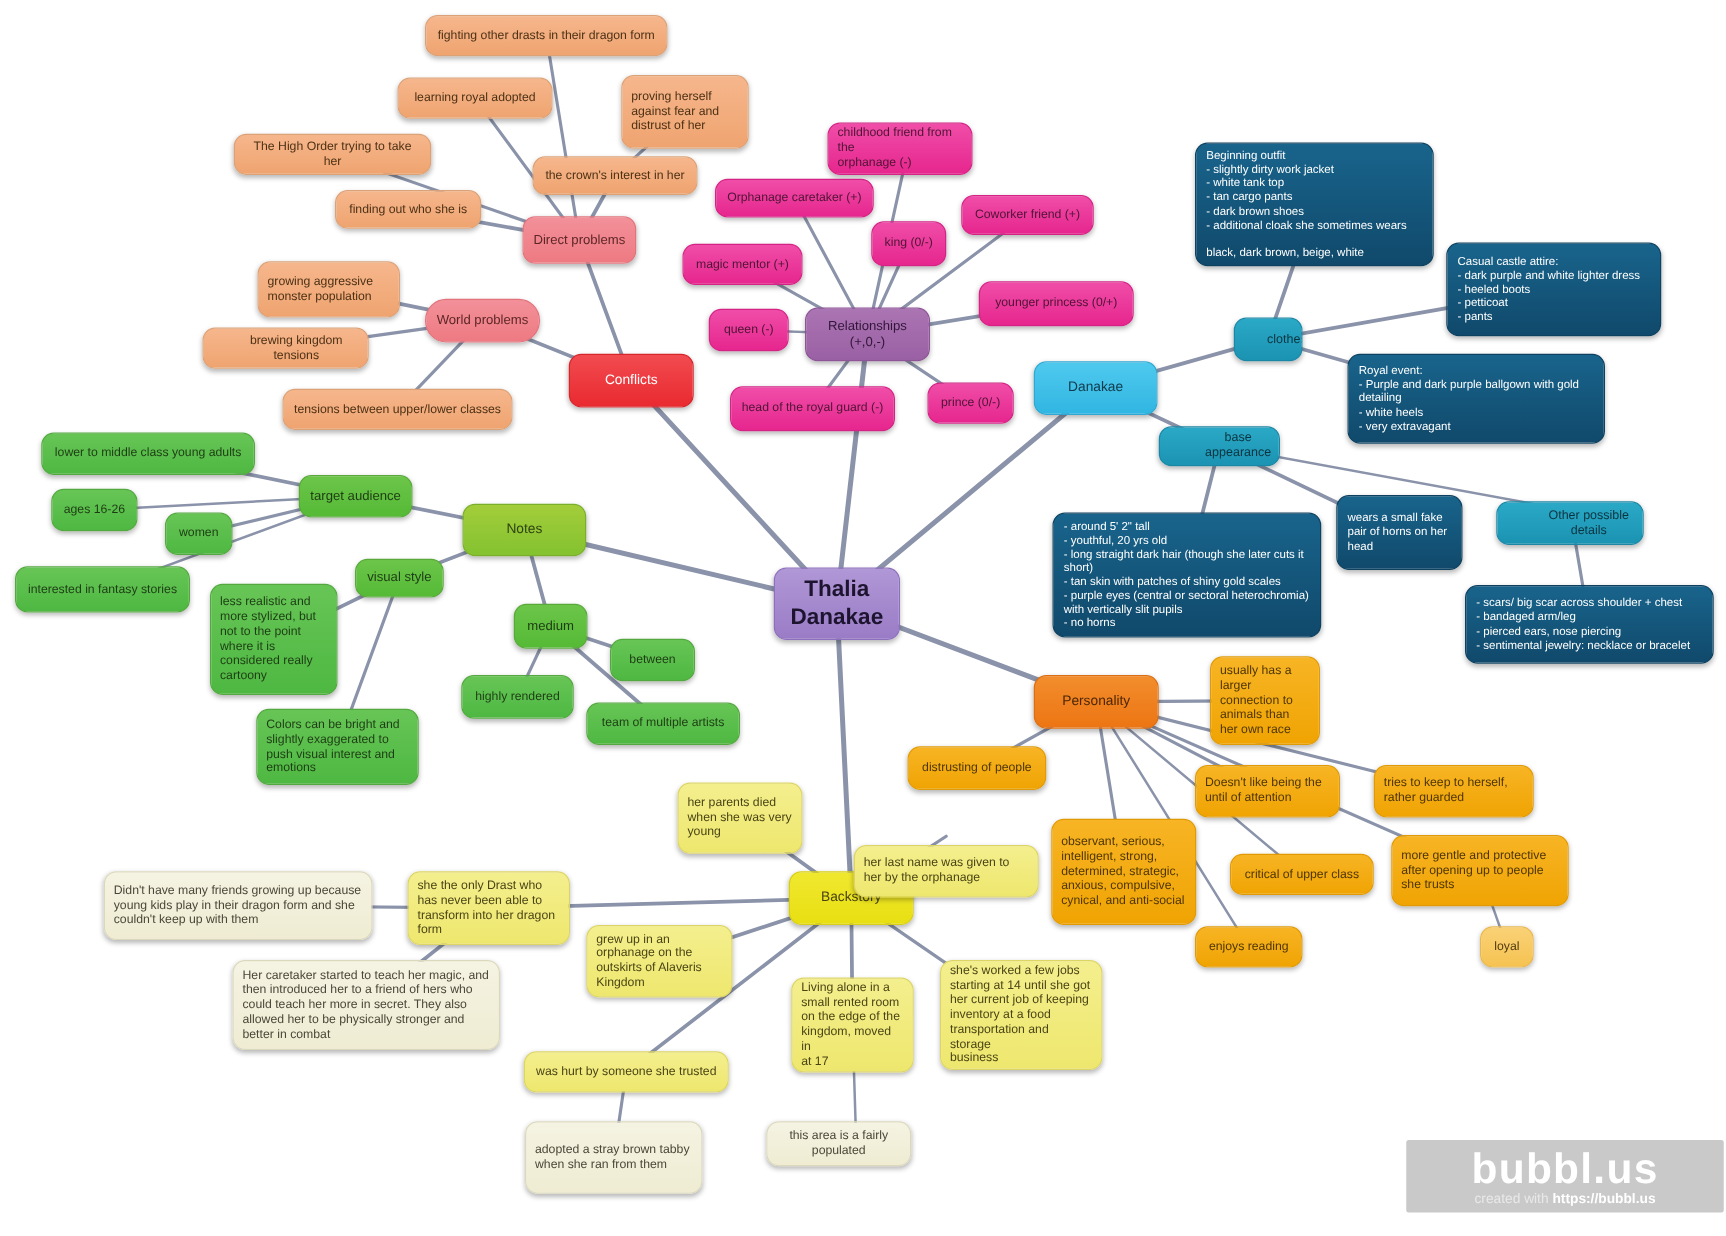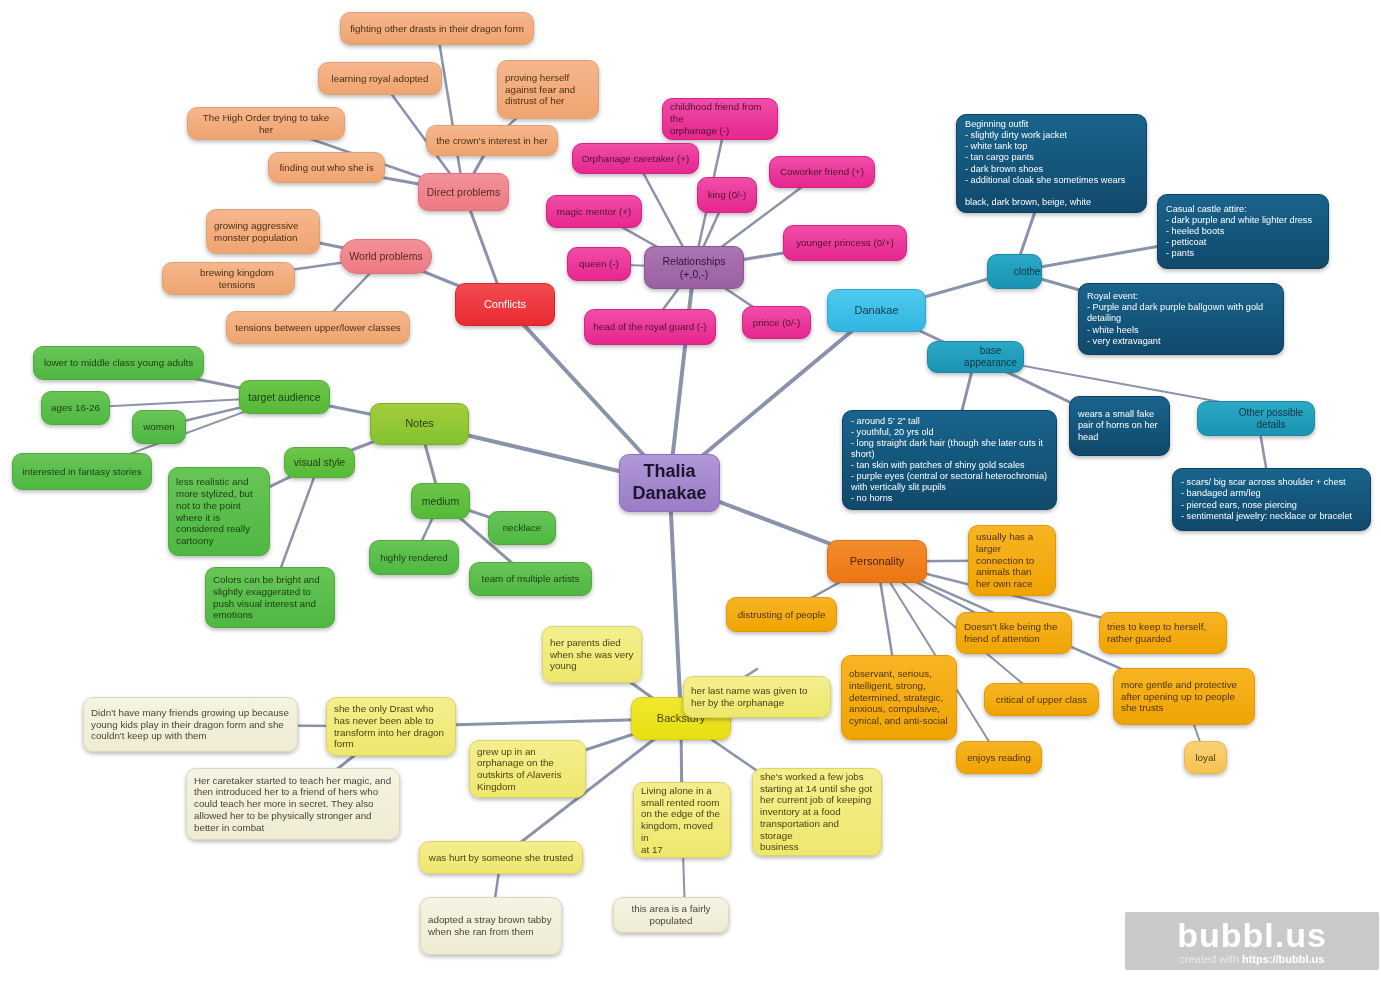--- a/index.html
+++ b/index.html
@@ -182,32 +182,32 @@
       <div class="node k-green left" style="left: 168px; top: 467px; width: 102px; height: 89px;">less realistic and
 more stylized, but
 not to the point
 where it is
 considered really
 cartoony</div>
       <div class="node k-green left" style="left: 205px; top: 567px; width: 130px; height: 61px;">Colors can be bright and
 slightly exaggerated to
 push visual interest and
 emotions</div>
-      <div class="node k-green" style="left: 488px; top: 511px; width: 68px; height: 34px;">necklace</div>
+      <div class="node k-green" style="left: 488px; top: 511px; width: 68px; height: 34px;">between</div>
       <div class="node k-green" style="left: 369px; top: 540px; width: 90px; height: 35px;">highly rendered</div>
       <div class="node k-green" style="left: 469px; top: 562px; width: 123px; height: 34px;">team of multiple artists</div>
       <div class="node k-orangehub" style="left: 827px; top: 540px; width: 100px; height: 43px;">Personality</div>
       <div class="node k-amber left" style="left: 968px; top: 525px; width: 88px; height: 71px;">usually has a
 larger
 connection to
 animals than
 her own race</div>
       <div class="node k-amber" style="left: 726px; top: 597px; width: 111px; height: 35px;">distrusting of people</div>
       <div class="node k-amber left" style="left: 956px; top: 612px; width: 116px; height: 42px;">Doesn't like being the
-friend of attention</div>
+until of attention</div>
       <div class="node k-amber left" style="left: 1099px; top: 612px; width: 128px; height: 42px;">tries to keep to herself,
 rather guarded</div>
       <div class="node k-amber left" style="left: 841px; top: 655px; width: 116px; height: 85px;">observant, serious,
 intelligent, strong,
 determined, strategic,
 anxious, compulsive,
 cynical, and anti-social</div>
       <div class="node k-amber" style="left: 984px; top: 683px; width: 115px; height: 33px;">critical of upper class</div>
       <div class="node k-amber left" style="left: 1113px; top: 668px; width: 142px; height: 57px;">more gentle and protective
 after opening up to people

